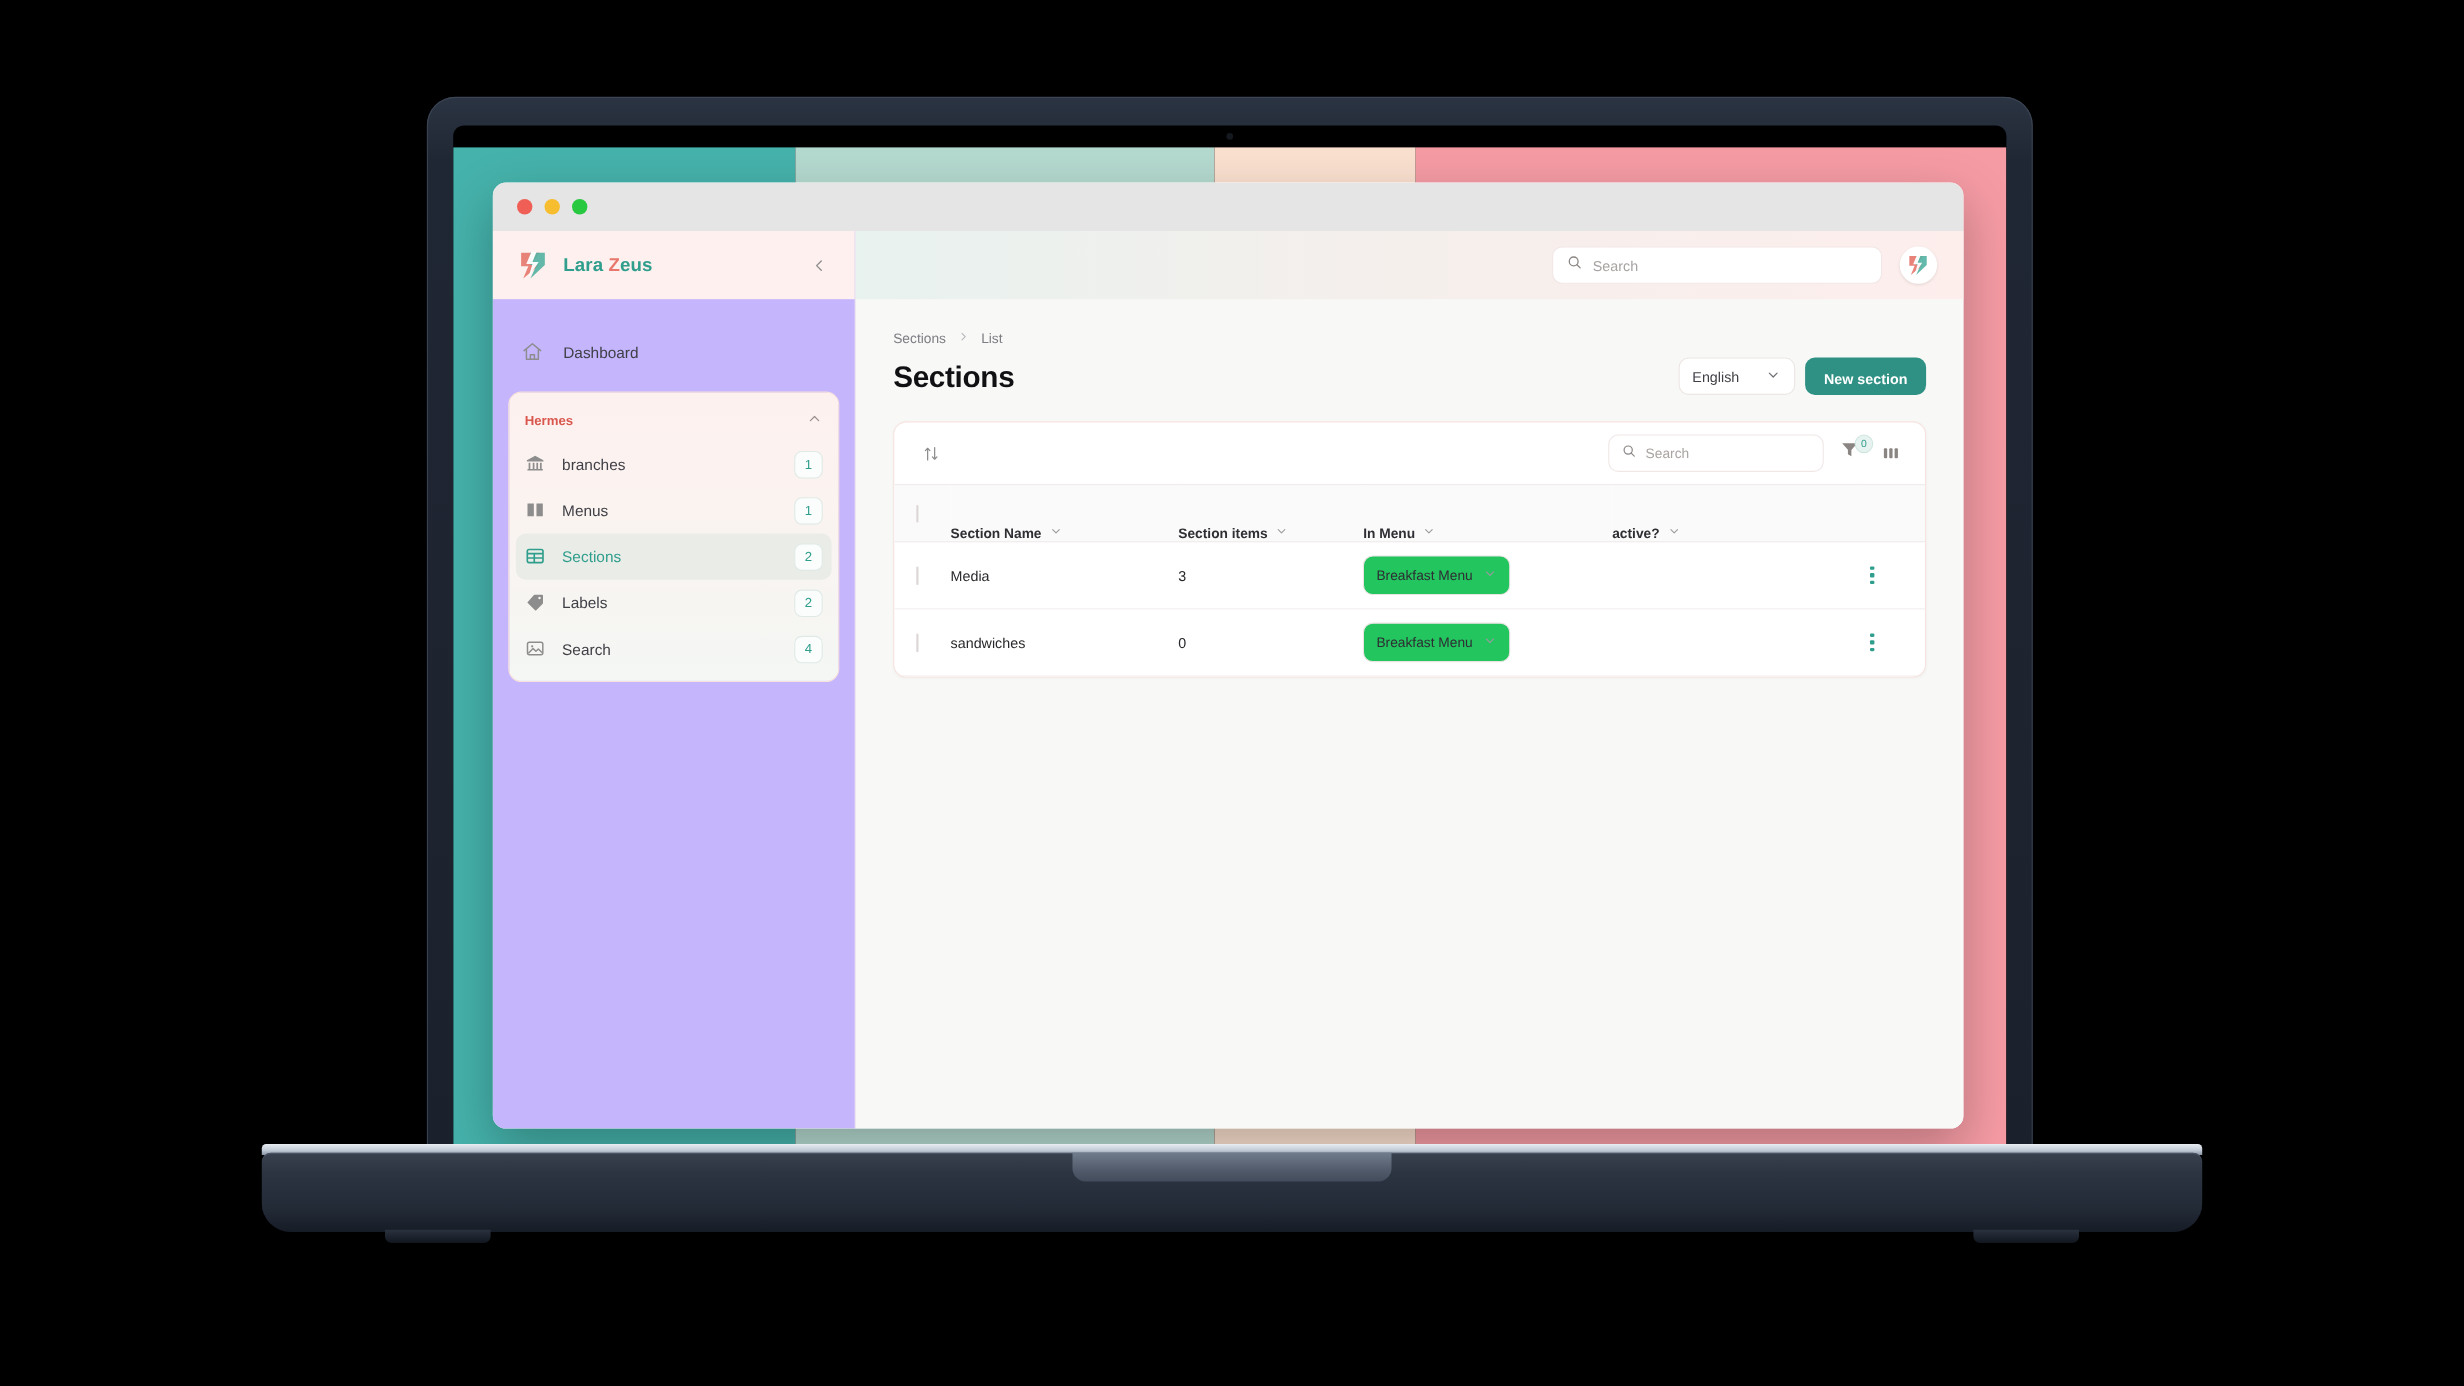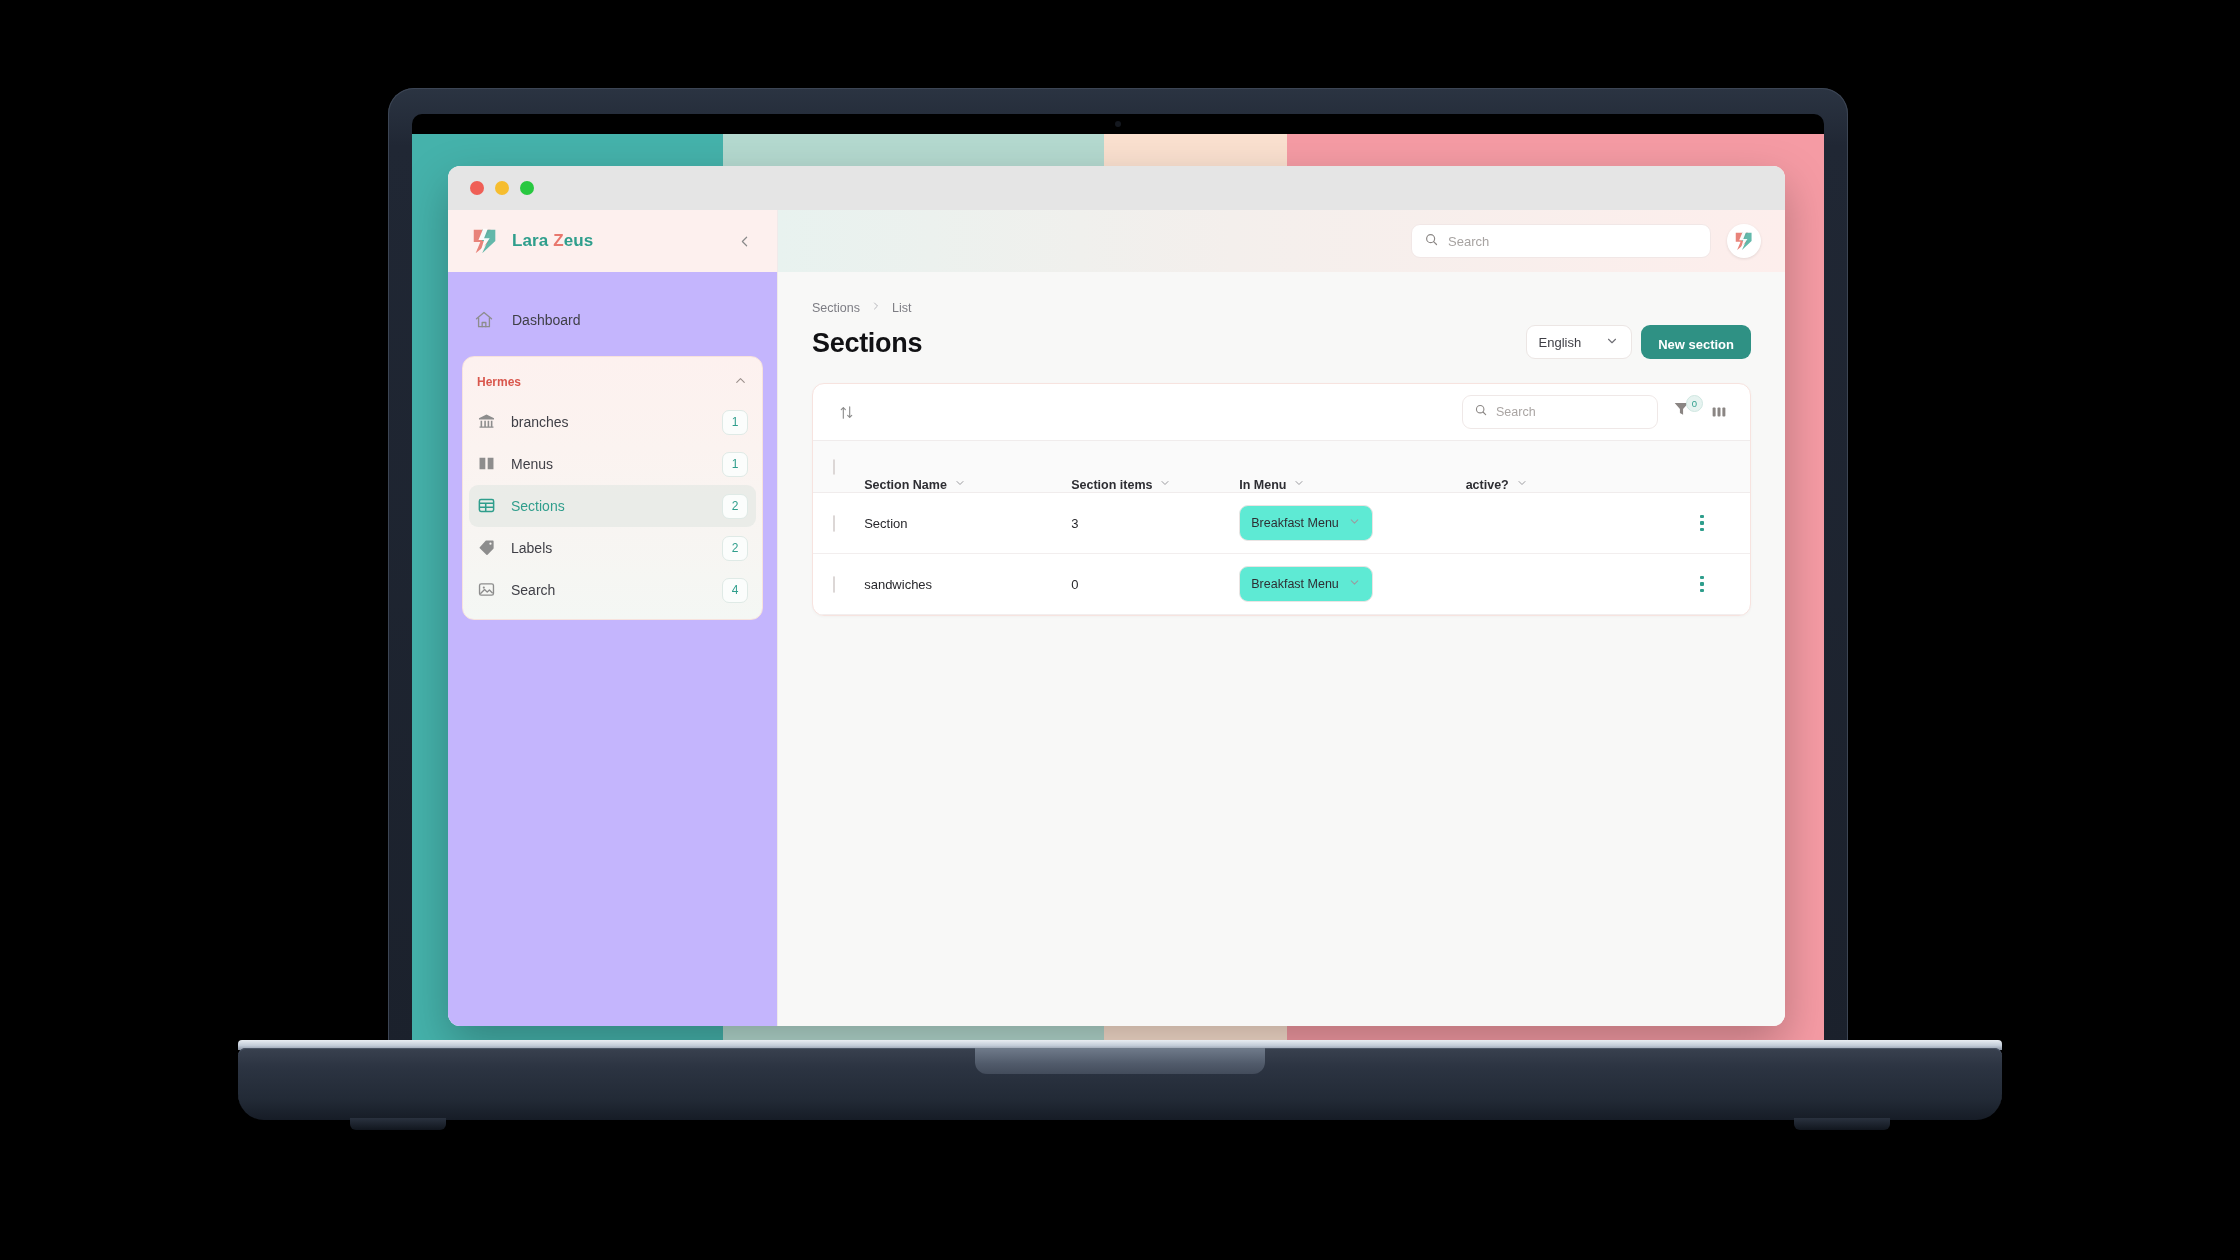--- a/index.html
+++ b/index.html
@@ -219,21 +219,21 @@
   .col-act  { width: 230px; }
   .col-dots { width: 60px; }
   tbody td { border-bottom: 1px solid #f2eeee; height: 61px; font-size: 13px; color: #28282c; padding: 0; }
   tbody tr:last-child td { border-bottom: 1px solid #f2eeee; }
   .chk {
     width: 17px; height: 17px; border: 1px solid #dcd7d6; border-radius: 5px; background: #fff;
     cursor: pointer;
   }
   .menu-select {
     display: inline-flex; align-items: center; gap: 9px;
-    height: 36px; padding: 0 11px; background: #5eead4;
+    height: 36px; padding: 0 11px; background: #22c55e;
     border: 1px solid #eae4e3; border-radius: 9px;
     font-size: 12.5px; color: #2e2e33; cursor: pointer;
   }
   .toggle {
     width: 44px; height: 24px; border-radius: 13px; background: #2f9184;
     position: relative; cursor: pointer;
   }
   .toggle .knob {
     position: absolute; right: 3px; top: 3px; width: 18px; height: 18px;
     border-radius: 50%; background: #fff;
@@ -501,21 +501,21 @@
                         </span>
                       </th>
                       <th class="col-dots"></th>
                     </tr>
                   </thead>
                   <tbody>
                     <tr>
                       <td class="col-chk">
                         <span class="chk"></span>
                       </td>
-                      <td>Section</td>
+                      <td>Media</td>
                       <td>3</td>
                       <td>
                         <span class="menu-select">
                           <span>Breakfast Menu</span>
                           <span class="chev"><svg viewBox="0 0 24 24" width="13" height="13" fill="none" stroke="currentColor" stroke-width="1.9" stroke-linecap="round" stroke-linejoin="round">
                                 <polyline points="6 9 12 15 18 9"></polyline>
                               </svg></span>
                         </span>
                       </td>
                       <td>

